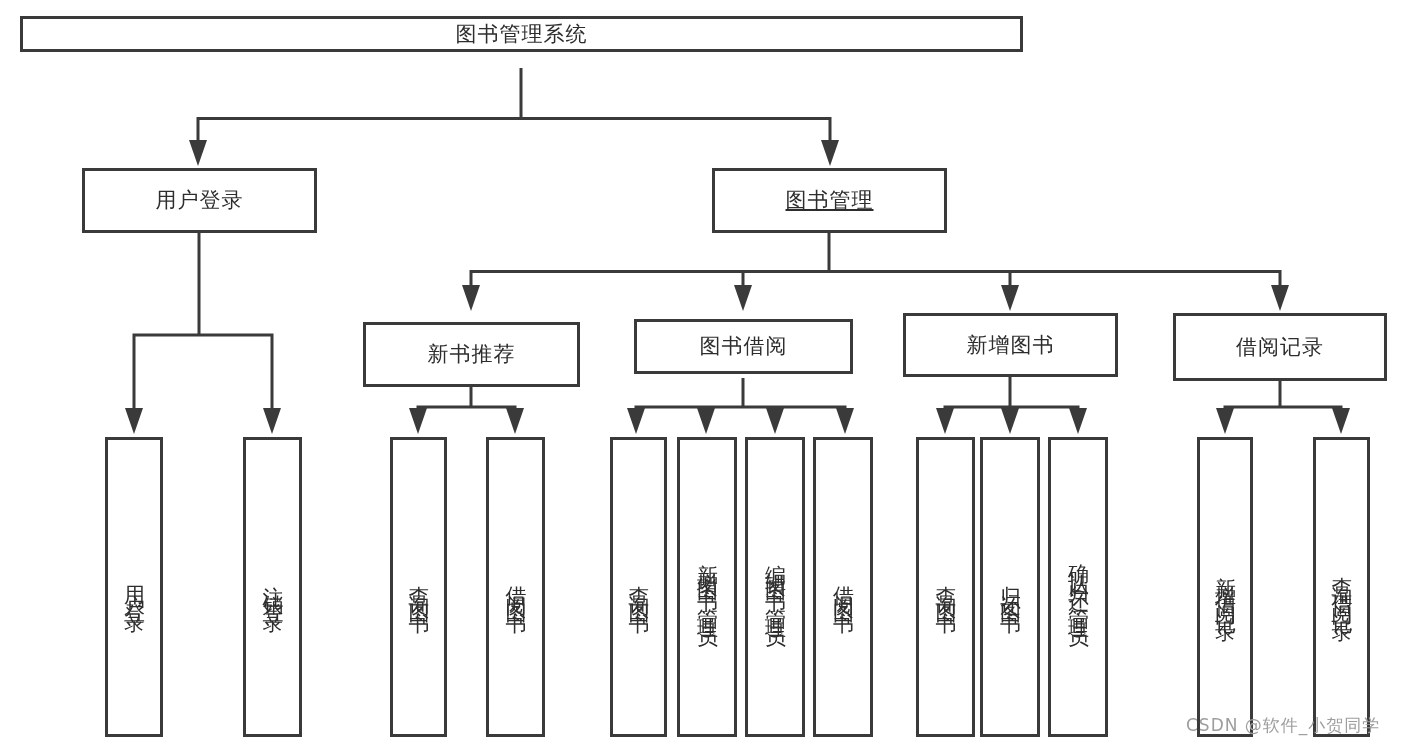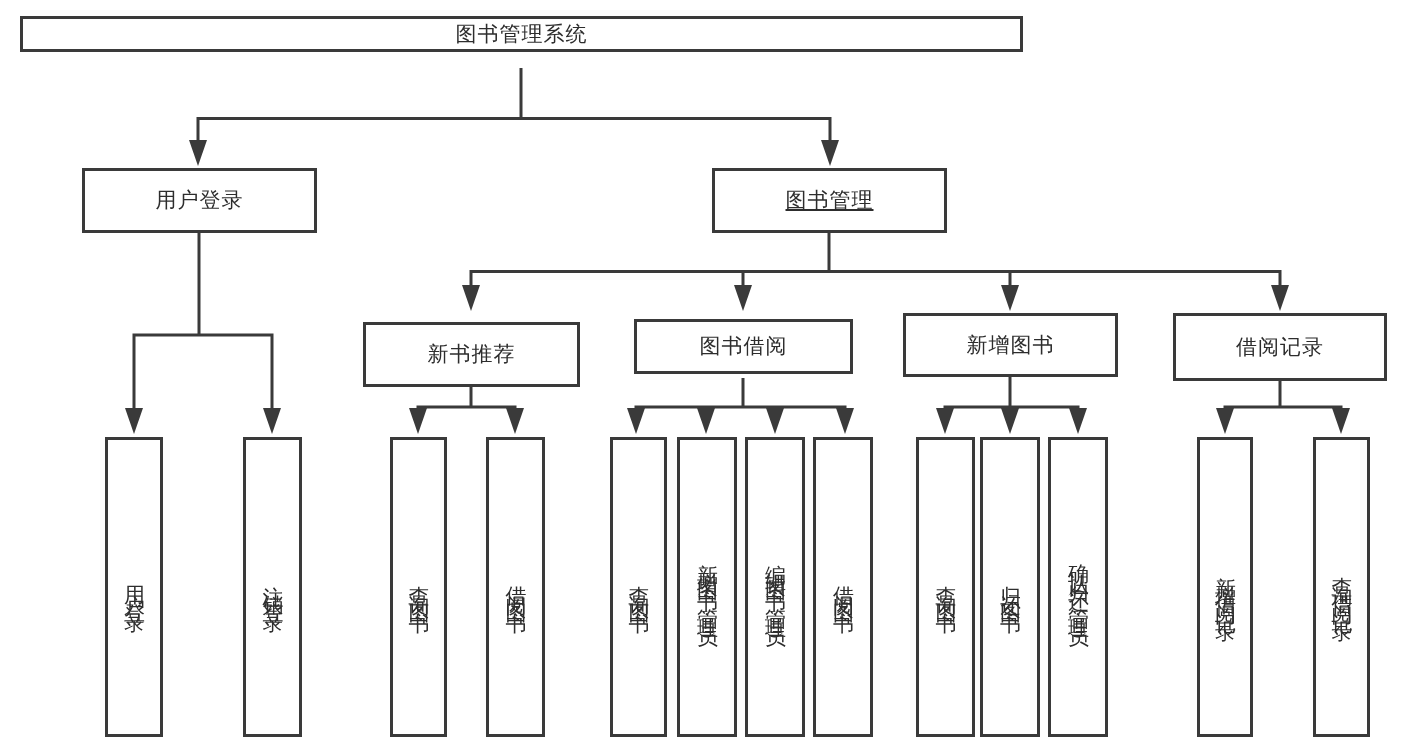--- a/index.html
+++ b/index.html
@@ -159,14 +159,15 @@
     <span class="leaf-label">确认归还（管理员）</span>
   </div>
 
   <div class="leaf" style="left:1197px;top:437px;width:56px;height:300px;">
     <span class="leaf-label">新增借阅记录</span>
   </div>
   <div class="leaf" style="left:1313px;top:437px;width:57px;height:300px;">
     <span class="leaf-label">查询借阅记录</span>
   </div>
 
+  <div class="watermark">CSDN @软件_小贺同学</div>
 
 </div>
 
 </body></html>

